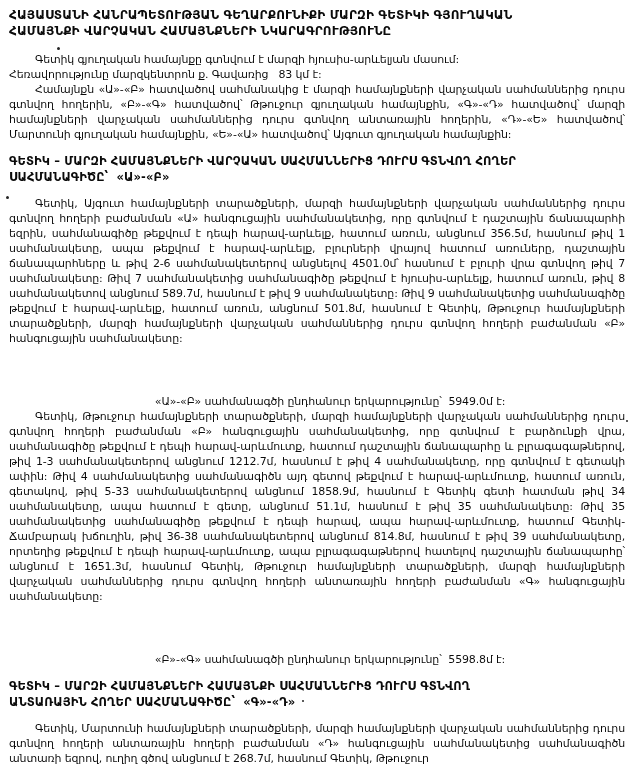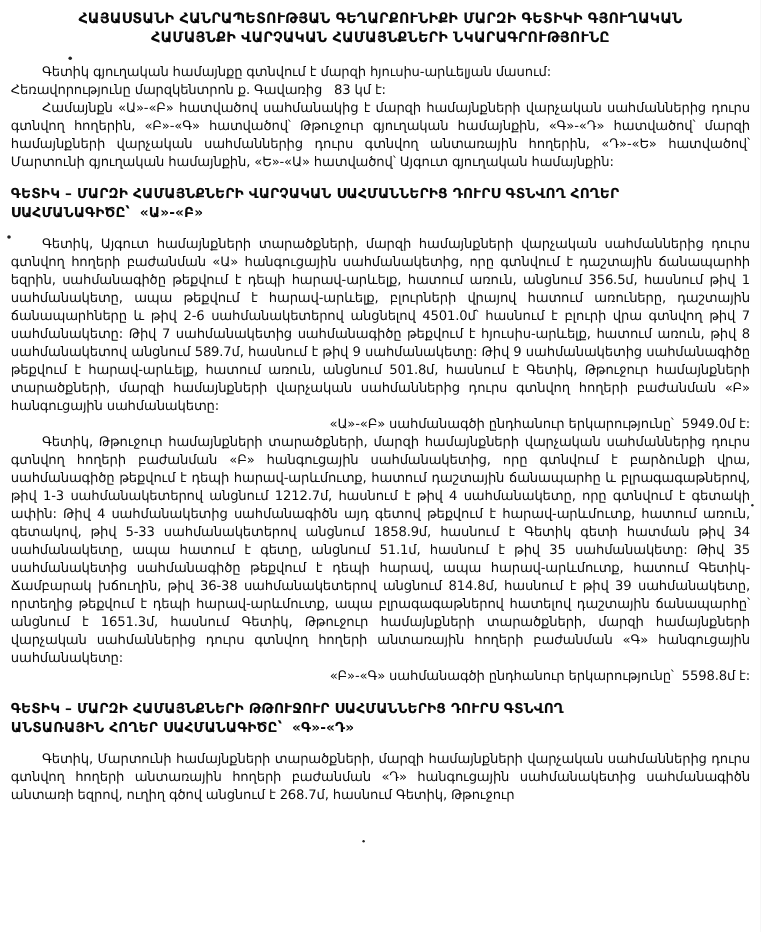--- a/index.html
+++ b/index.html
@@ -12,41 +12,41 @@
     font-family:"DejaVu Sans", sans-serif;
     font-size:11px;
     line-height:15px;
     letter-spacing:-0.15px;
     overflow:hidden;
     box-sizing:border-box;
     padding:7px 9px 0 9px;
     filter:contrast(1.08);
   }
   .title{
-    text-align:center;
+    text-align:left;
     font-weight:bold;
     font-size:12px;
     line-height:16px;
     margin-bottom:13px;
     letter-spacing:0.1px;
   }
   .heading{
     text-align:left;
     font-weight:bold;
     font-size:11.5px;
     line-height:16px;
     margin:11px 0 11px 0;
     letter-spacing:0.1px;
   }
   p{
     margin:0;
     text-align:justify;
   }
   .indent{text-indent:26px;}
-  .length-line{text-align:right;}
+  .length-line{text-align:center;margin-top:48px;}
   .speck{
     position:absolute;
     width:3px;height:3px;
     background:#2a2a2a;
     border-radius:50%;
   }
   .speck.s1{left:57px;top:47px;}
   .speck.s2{left:6px;top:196px;}
   .speck.s3{left:626px;top:420px;width:2px;height:2px;}
   .speck.s4{left:302px;top:700px;width:2px;height:2px;}
@@ -79,20 +79,20 @@
     <p class="indent length-line hide-if-empty">«Ա»-«Բ» սահմանագծի ընդհանուր երկարությունը՝&nbsp; 5949.0մ է:</p>
   </div>
 
   <div class="section">
     <p class="indent">Գետիկ, Թթուջուր համայնքների տարածքների, մարզի համայնքների վարչական սահմաններից դուրս գտնվող հողերի բաժանման «Բ» հանգուցային սահմանակետից, որը գտնվում է բարձունքի վրա, սահմանագիծը թեքվում է դեպի հարավ-արևմուտք, հատում դաշտային ճանապարհը և բլրագագաթներով, թիվ 1-3 սահմանակետերով անցնում 1212.7մ, հասնում է թիվ 4 սահմանակետը, որը գտնվում է գետակի ափին: Թիվ 4 սահմանակետից սահմանագիծն այդ գետով թեքվում է հարավ-արևմուտք, հատում առուն, գետակով, թիվ 5-33 սահմանակետերով անցնում 1858.9մ, հասնում է Գետիկ գետի հատման թիվ 34 սահմանակետը, ապա հատում է գետը, անցնում 51.1մ, հասնում է թիվ 35 սահմանակետը: Թիվ 35 սահմանակետից սահմանագիծը թեքվում է դեպի հարավ, ապա հարավ-արևմուտք, հատում Գետիկ-Ճամբարակ խճուղին, թիվ 36-38 սահմանակետերով անցնում 814.8մ, հասնում է թիվ 39 սահմանակետը, որտեղից թեքվում է դեպի հարավ-արևմուտք, ապա բլրագագաթներով հատելով դաշտային ճանապարհը՝ անցնում է 1651.3մ, հասնում Գետիկ, Թթուջուր համայնքների տարածքների, մարզի համայնքների վարչական սահմաններից դուրս գտնվող հողերի անտառային հողերի բաժանման «Գ» հանգուցային սահմանակետը:</p>
     <p class="indent length-line hide-if-empty">«Բ»-«Գ» սահմանագծի ընդհանուր երկարությունը՝&nbsp; 5598.8մ է:</p>
   </div>
 
   <div class="section">
     <div class="heading">
-      <div class="heading-line hide-if-empty">ԳԵՏԻԿ – ՄԱՐԶԻ ՀԱՄԱՅՆՔՆԵՐԻ ԹԹՈՒՋՈՒՐ ՍԱՀՄԱՆՆԵՐԻՑ ԴՈՒՐՍ ԳՏՆՎՈՂ</div>
+      <div class="heading-line hide-if-empty">ԳԵՏԻԿ – ՄԱՐԶԻ ՀԱՄԱՅՆՔՆԵՐԻ ՀԱՄԱՅՆՔԻ ՍԱՀՄԱՆՆԵՐԻՑ ԴՈՒՐՍ ԳՏՆՎՈՂ</div>
       <div class="heading-line hide-if-empty">ԱՆՏԱՌԱՅԻՆ ՀՈՂԵՐ ՍԱՀՄԱՆԱԳԻԾԸ՝&nbsp; «Գ»-«Դ»</div>
     </div>
     <p class="indent">Գետիկ, Մարտունի համայնքների տարածքների, մարզի համայնքների վարչական սահմաններից դուրս գտնվող հողերի անտառային հողերի բաժանման «Դ» հանգուցային սահմանակետից սահմանագիծն անտառի եզրով, ուղիղ գծով անցնում է 268.7մ, հասնում Գետիկ, Թթուջուր</p>
 
   </div>
 
 </div>
 
 </body></html>

